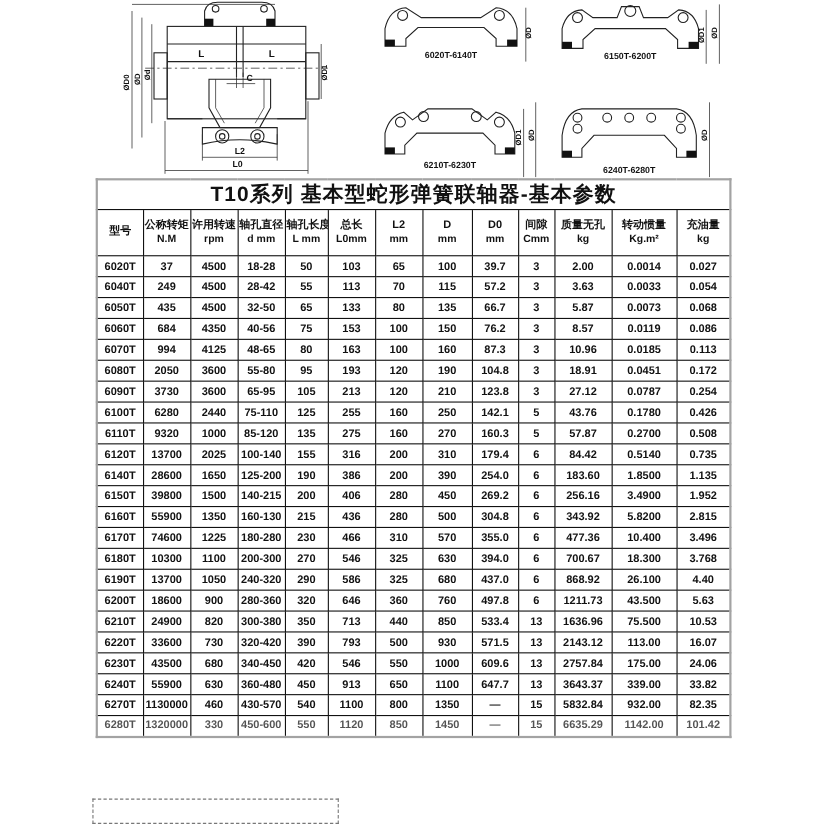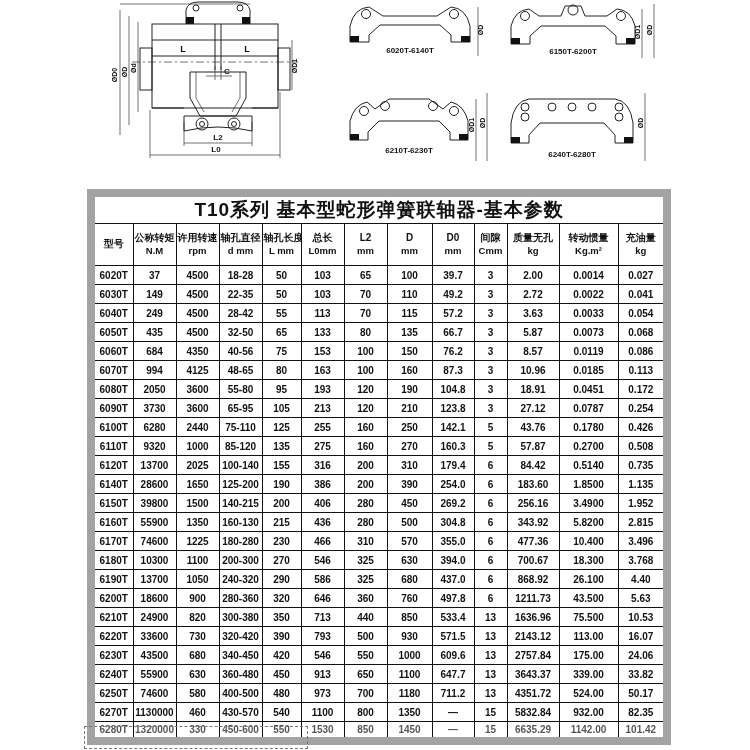--- a/index.html
+++ b/index.html
@@ -12,21 +12,21 @@
   .drawing-area { position:absolute; left:0; top:0; width:750px; height:163px; }
   .drawing-area svg { position:absolute; }
   svg text { font-family:"Liberation Sans", sans-serif; font-weight:bold; fill:#111; }
   .dwg-line { stroke:#222; stroke-width:1; fill:none; }
   .dwg-thin { stroke:#333; stroke-width:0.7; fill:none; }
   .dwg-fill { fill:#111; stroke:none; }
 
   
   .spec-table { position:absolute; left:87px; top:162px; width:577px;
                 border-collapse:collapse; table-layout:fixed;
-                border:8px solid #a3a3a3;margin-top:27px; }
+                border:2px solid #a3a3a3; }
   .spec-table th, .spec-table td { border:1px solid #111; text-align:center;
                 vertical-align:middle; font-weight:bold; color:#111;
                 white-space:nowrap; overflow:hidden; padding:0 1px; }
   .table-title-cell { height:27px; font-size:19px; letter-spacing:1px;
                 border-bottom:2px solid #111; }
   .header-row th { height:42px; }
   .col-name { font-size:10px; line-height:1.25; }
   .col-unit { font-size:9.5px; line-height:1.25; }
   tbody td { height:19px; font-size:10px; }
   tbody tr:last-child { opacity:0.72; }
@@ -244,35 +244,20 @@
           <td>103</td>
           <td>65</td>
           <td>100</td>
           <td>39.7</td>
           <td>3</td>
           <td>2.00</td>
           <td>0.0014</td>
           <td>0.027</td>
         </tr>
         <tr>
-          <td>6030T</td>
-          <td>149</td>
-          <td>4500</td>
-          <td>22-35</td>
-          <td>50</td>
-          <td>103</td>
-          <td>70</td>
-          <td>110</td>
-          <td>49.2</td>
-          <td>3</td>
-          <td>2.72</td>
-          <td>0.0022</td>
-          <td>0.041</td>
-        </tr>
-        <tr>
           <td>6040T</td>
           <td>249</td>
           <td>4500</td>
           <td>28-42</td>
           <td>55</td>
           <td>113</td>
           <td>70</td>
           <td>115</td>
           <td>57.2</td>
           <td>3</td>
@@ -559,56 +544,41 @@
           <td>913</td>
           <td>650</td>
           <td>1100</td>
           <td>647.7</td>
           <td>13</td>
           <td>3643.37</td>
           <td>339.00</td>
           <td>33.82</td>
         </tr>
         <tr>
-          <td>6250T</td>
-          <td>74600</td>
-          <td>580</td>
-          <td>400-500</td>
-          <td>480</td>
-          <td>973</td>
-          <td>700</td>
-          <td>1180</td>
-          <td>711.2</td>
-          <td>13</td>
-          <td>4351.72</td>
-          <td>524.00</td>
-          <td>50.17</td>
-        </tr>
-        <tr>
           <td>6270T</td>
           <td>1130000</td>
           <td>460</td>
           <td>430-570</td>
           <td>540</td>
           <td>1100</td>
           <td>800</td>
           <td>1350</td>
           <td>—</td>
           <td>15</td>
           <td>5832.84</td>
           <td>932.00</td>
           <td>82.35</td>
         </tr>
         <tr>
           <td>6280T</td>
           <td>1320000</td>
           <td>330</td>
           <td>450-600</td>
           <td>550</td>
-          <td>1530</td>
+          <td>1120</td>
           <td>850</td>
           <td>1450</td>
           <td>—</td>
           <td>15</td>
           <td>6635.29</td>
           <td>1142.00</td>
           <td>101.42</td>
         </tr>
       </tbody>
   </table>

